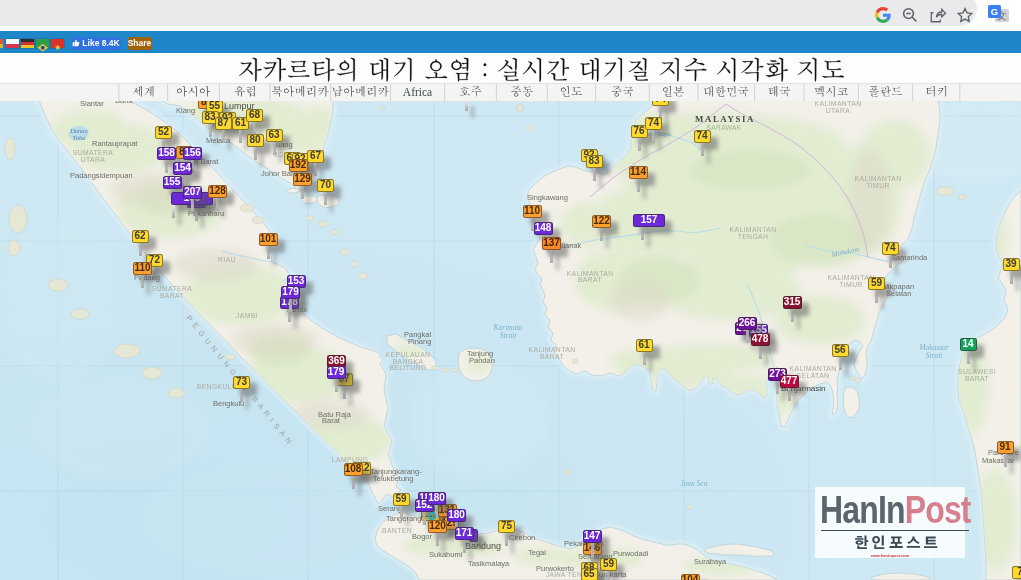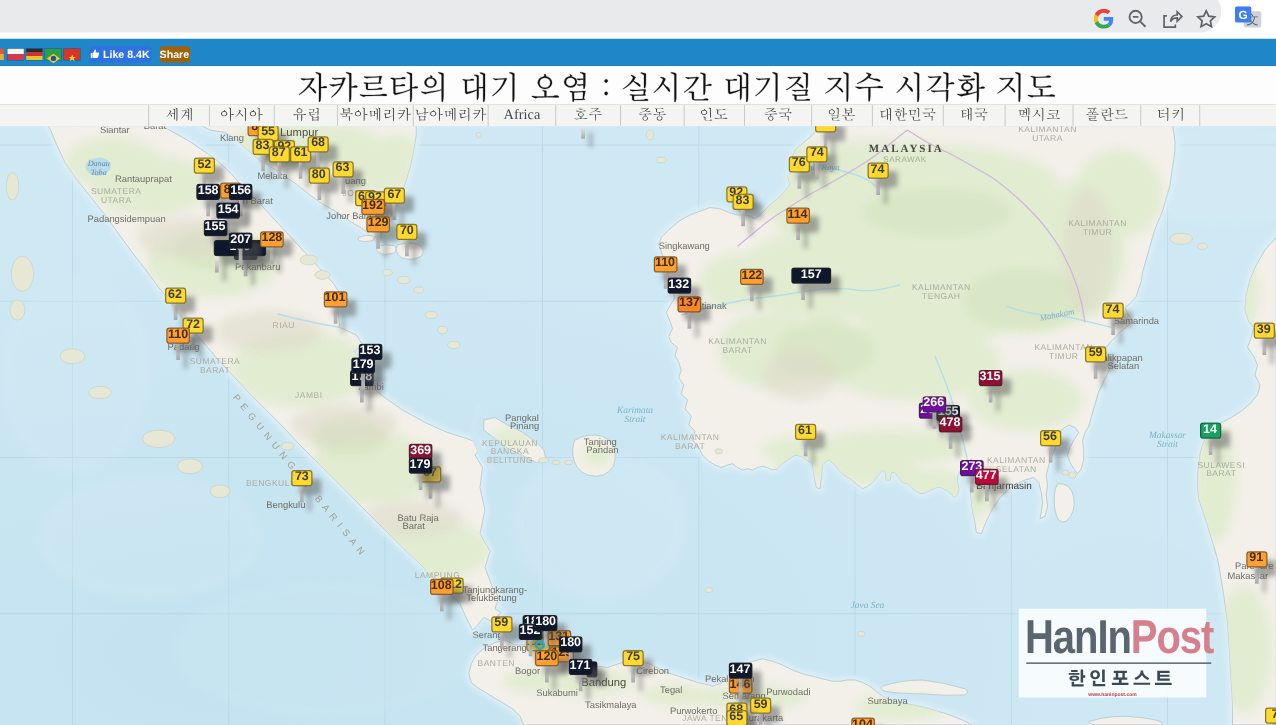--- a/index.html
+++ b/index.html
@@ -9,21 +9,21 @@
 #bluebar{position:absolute;left:0;top:31px;width:1021px;height:22px;background:#1f87c7}
 #titlebar{position:absolute;left:0;top:53px;width:1021px;height:30px;background:#fdfdfd}
 #map{position:absolute;left:0;top:101px;width:1021px;height:479px;overflow:hidden;background:#c8e6f2}
 #mapinner{position:absolute;left:0;top:-101px;width:1021px;height:580px}
 .flag{position:absolute;top:7.5px;width:13.5px;height:9.5px;box-shadow:0 0 0 0.5px rgba(0,0,0,0.25)}
 .mk{position:absolute;box-sizing:border-box;height:13px;border:1px solid rgba(40,40,40,.55);border-radius:2.5px;
   font:bold 10px/10.5px "Liberation Sans",sans-serif;text-align:center;box-shadow:7px 7px 4px rgba(90,90,90,.5)}
 .mk.y{background:#ffd92b;color:#3c3c3c}
 .mk.o{background:#ffa02e;color:#412d05}
 .mk.o2{background:#fb8726;color:#3d2403}
-.mk.r{background:#0f172a;color:#fff}
+.mk.r{background:#6d28d9;color:#fff}
 .mk.p{background:#6f0f9d;color:#fff}
 .mk.m{background:#8e1132;color:#fff}
 .mk.m2{background:#bd0a3d;color:#fff}
 .mk.g{background:#12a35f;color:#fff}
 .stem{position:absolute;width:3px;background:linear-gradient(180deg,#f7f7f7,#a8a8a8);box-shadow:6px 7px 4px rgba(90,90,90,.45)}
 </style></head>
 <body>
 <div id="chrome">
     <div id="pill"></div>
 <svg width="16" height="16" viewBox="0 0 48 48" style="position:absolute;left:875px;top:7px">
@@ -481,21 +481,21 @@
 <div class="stem" style="left:700.5px;top:141px;height:15px"></div>
 <div class="mk y" style="left:693.5px;top:130px;width:17px">74</div>
 <div class="mk y" style="left:580.5px;top:149px;width:17px">92</div>
 <div class="stem" style="left:592.5px;top:165.5px;height:15px"></div>
 <div class="mk y" style="left:585.5px;top:154.5px;width:17px">83</div>
 <div class="stem" style="left:636.5px;top:176.5px;height:15px"></div>
 <div class="mk o" style="left:628.5px;top:165.5px;width:19px">114</div>
 <div class="stem" style="left:530.5px;top:215.5px;height:15px"></div>
 <div class="mk o" style="left:522.5px;top:204.5px;width:19px">110</div>
 <div class="stem" style="left:541.5px;top:233px;height:15px"></div>
-<div class="mk r" style="left:533.5px;top:222px;width:19px">132</div>
+<div class="mk r" style="left:533.5px;top:222px;width:19px">148</div>
 <div class="stem" style="left:550.0px;top:247.5px;height:15px"></div>
 <div class="mk o2" style="left:542px;top:236.5px;width:19px">137</div>
 <div class="stem" style="left:600.0px;top:225.5px;height:15px"></div>
 <div class="mk o" style="left:592px;top:214.5px;width:19px">122</div>
 <div class="stem" style="left:641.0px;top:224.5px;height:15px"></div>
 <div class="mk r" style="left:633px;top:213.5px;width:32px">157</div>
 <div class="stem" style="left:888.5px;top:253px;height:15px"></div>
 <div class="mk y" style="left:881.5px;top:242px;width:17px">74</div>
 <div class="stem" style="left:875.0px;top:287.5px;height:15px"></div>
 <div class="mk y" style="left:868px;top:276.5px;width:17px">59</div>

